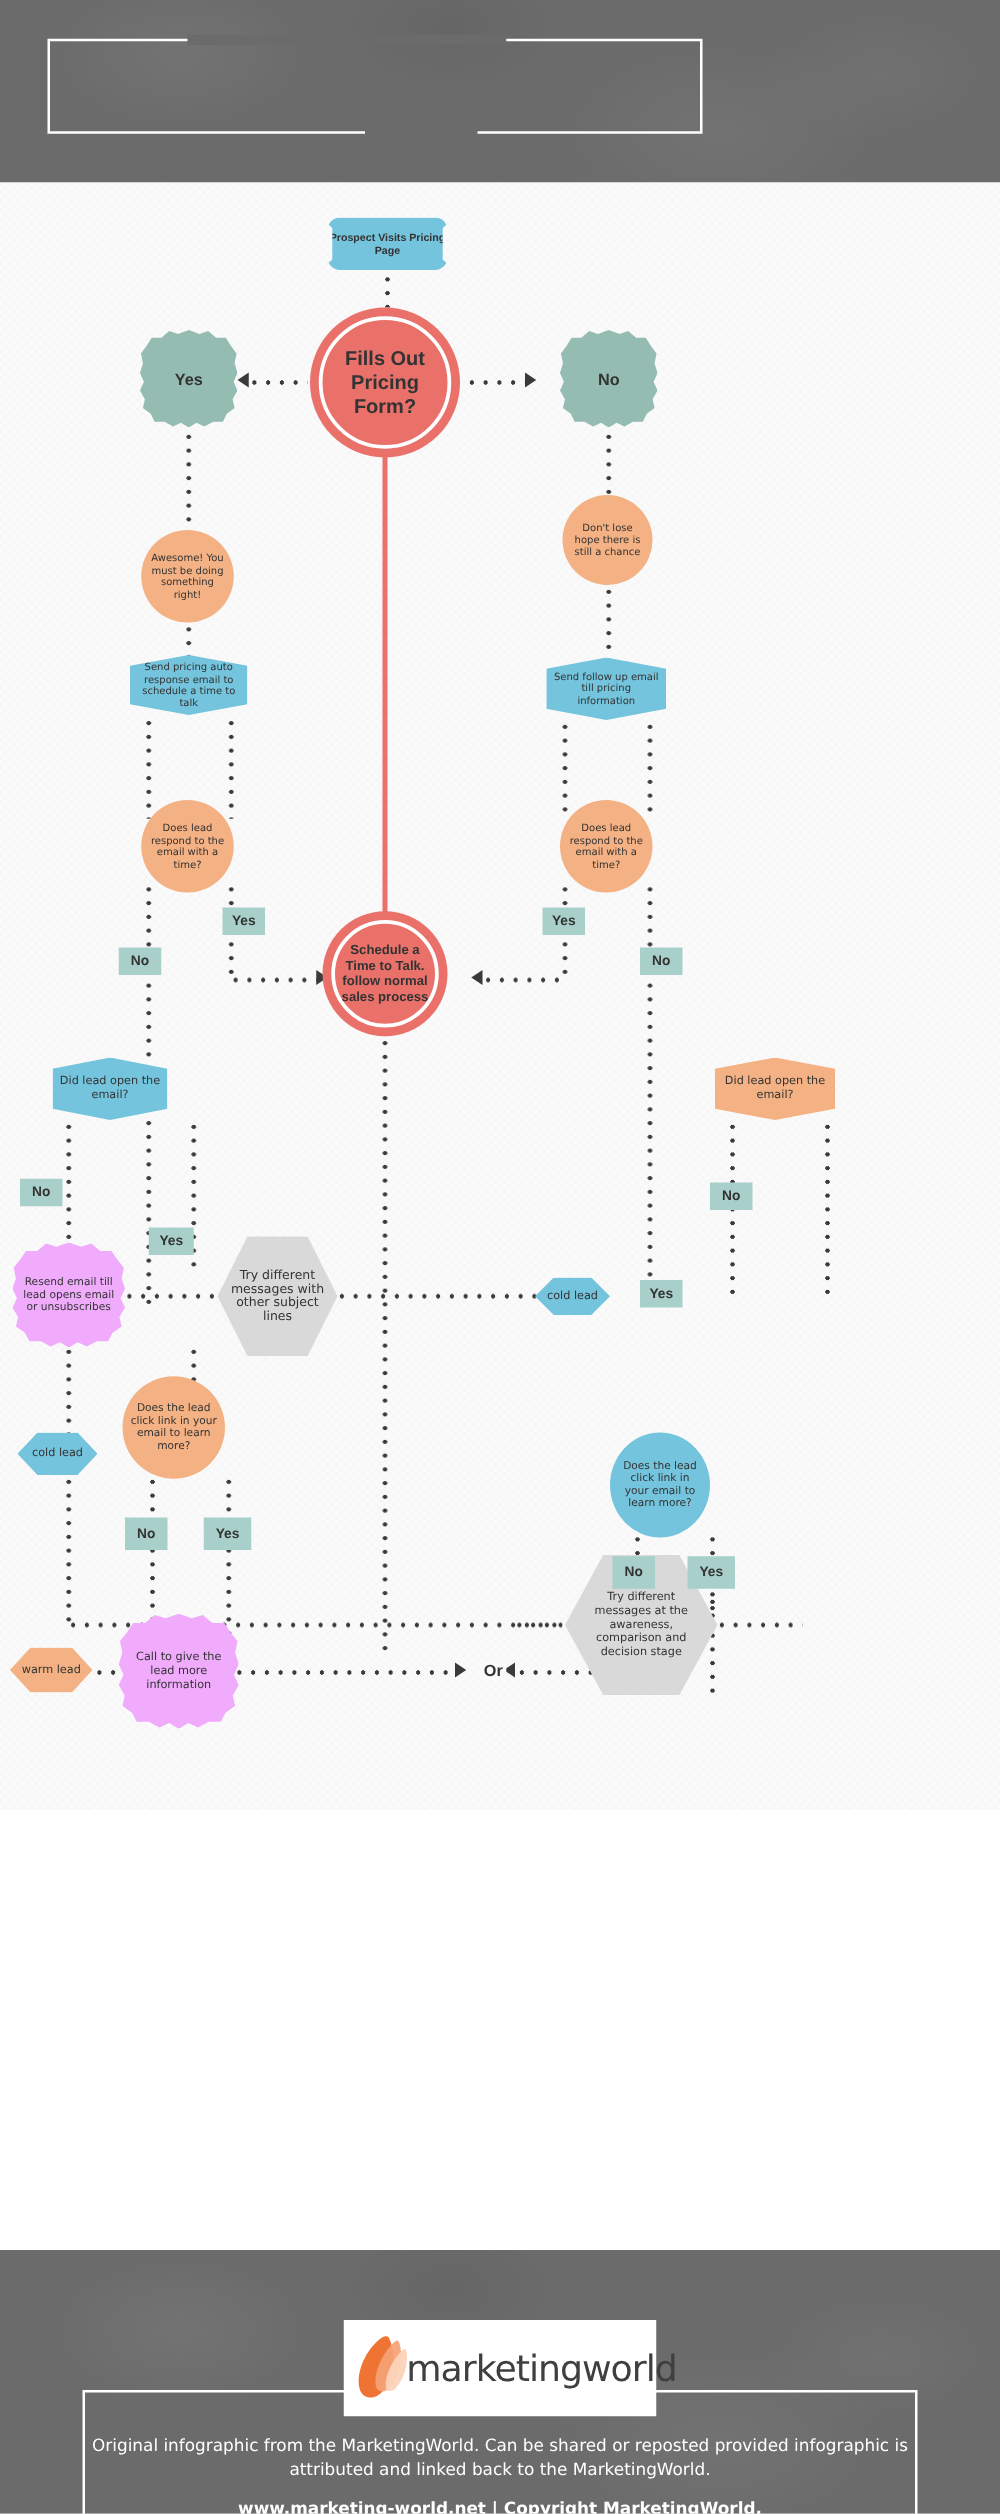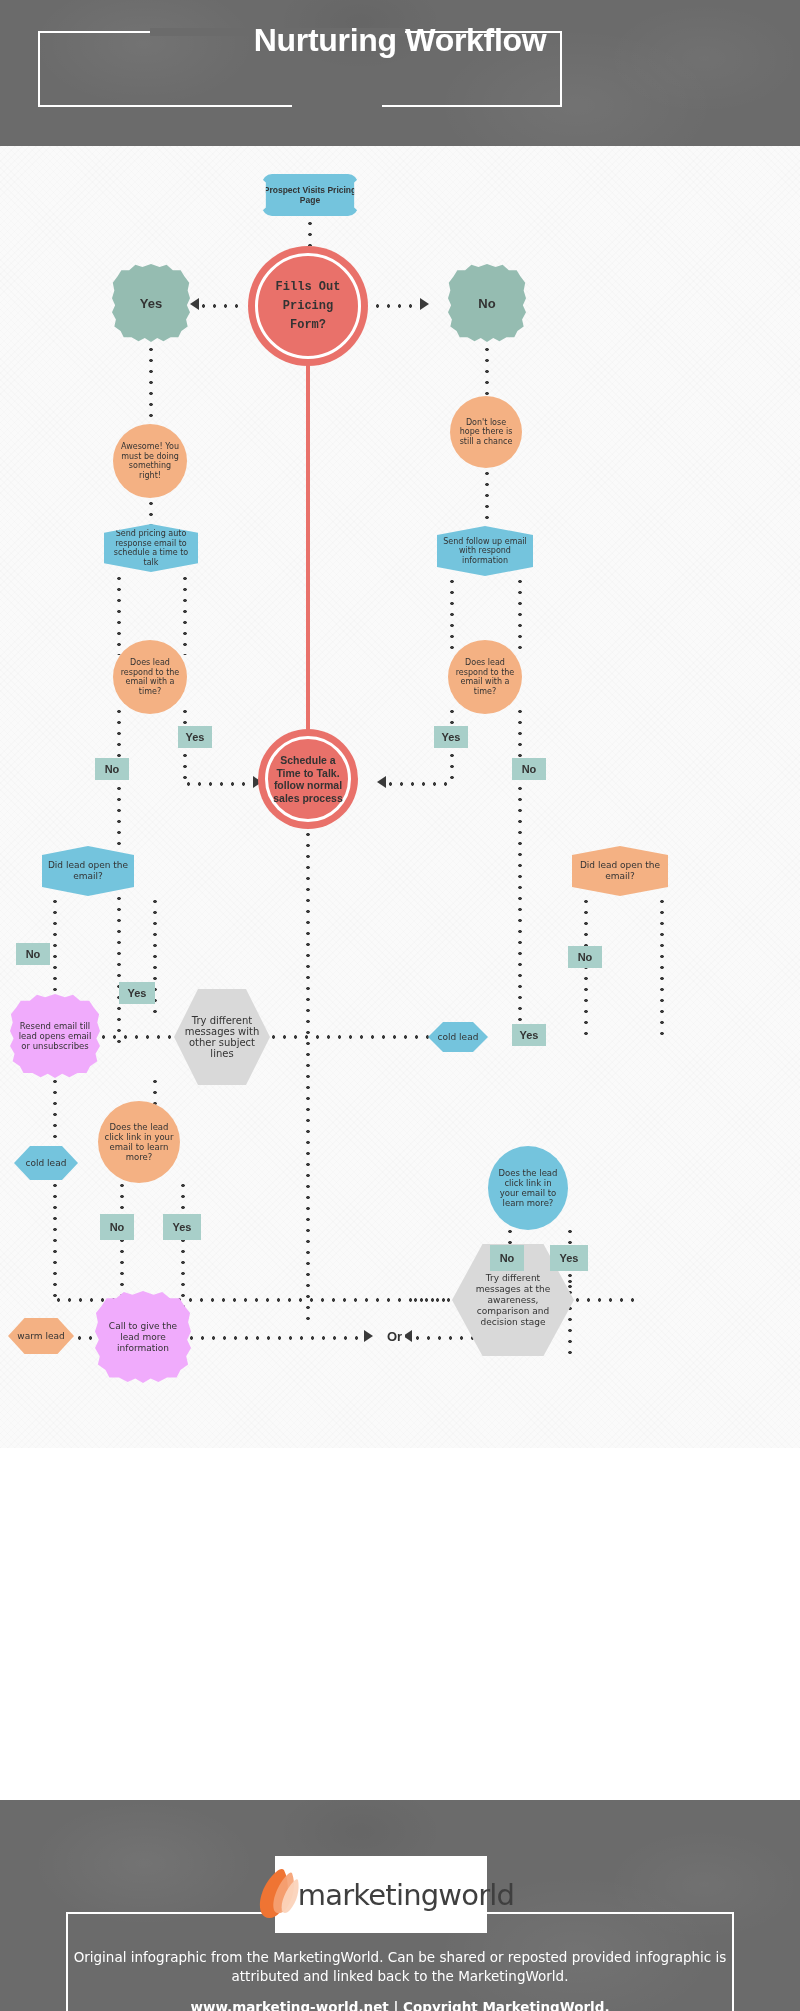--- a/index.html
+++ b/index.html
@@ -125,52 +125,51 @@
 
   .or-label{ position:absolute; z-index:6; font-weight:bold; color:#333; font-size:13px;
              font-family:"Liberation Sans", sans-serif; background:#fafafa; padding:0 3px;}
 
   
   .ftr-frame{
     position:absolute; left:66px; top:1912px; width:668px; height:176px;
     border:2px solid #ffffff; z-index:2;
   }
   #logo-box{
-    position:absolute; left:275px; top:1856px; width:212px; height:77px;
-    background:#ffffff; z-index:4; display:flex; align-items:center; justify-content:center;
+    position:absolute; left:275px; top:1856px; width:250px; height:77px;
+    background:#ffffff; z-index:4; display:flex; align-items:center; justify-content:space-between;
     padding-left:6px;
   }
   #logo-mark{ position:relative; width:48px; height:62px; flex:0 0 48px; }
   #logo-text{ font-family:"DejaVu Sans", sans-serif; font-size:29px; color:#3f3f3f;
               letter-spacing:-0.8px; margin-left:-4px; }
   .ftr-text{ position:absolute; left:70px; width:660px; text-align:center; z-index:5;
              color:#ffffff; font-family:"DejaVu Sans", sans-serif; }
   #footer-desc{ top:1948px; font-size:13.5px; line-height:19px; font-weight:500;}
   #footer-url{ top:1999px; font-size:13.5px; font-weight:bold; }
 </style>
 </head>
 <body>
 
 <div id="header-band" class="band"></div>
 <div class="hdr-frame"></div>
 <div class="hdr-gap-top"></div>
 <div class="hdr-gap-bot"></div>
 <div id="header-title">
-  <div>Nurturing Workflow</div>
 </div>
 
 <div id="canvas">
 
   <div class="node notch-box c-blue t-bold" style="left:262px; top:28px; width:96px; height:42px; font-size:8.5px; line-height:10px;">
     <span>Prospect Visits Pricing Page</span>
   </div>
 
   <div class="dotv" style="left:308px; top:72px; height:28px;"></div>
 
-  <div class="ring t-bold" style="left:248px; top:100px; width:120px; height:120px; font-size:12px; line-height:19px;font-family:Liberation Mono, monospace;">
+  <div class="ring t-bold" style="left:248px; top:100px; width:120px; height:120px; font-size:16px; line-height:19px;">
     <span>Fills Out Pricing Form?</span>
   </div>
 
   <div class="doth" style="left:198px; top:158px; width:48px;"></div>
   <div class="arrow-l" style="left:190px; top:152px;"></div>
 
   <div class="doth" style="left:372px; top:158px; width:48px;"></div>
   <div class="arrow-r" style="left:420px; top:152px;"></div>
 
   <div class="node burst c-teal t-bold" style="left:112px; top:118px; width:78px; height:78px; font-size:13px;">
@@ -208,21 +207,21 @@
   <div class="node c-tealbox t-bold" style="left:95px; top:612px; width:34px; height:22px; font-size:11px;">
     <span>No</span>
   </div>
 
   <div class="dotv" style="left:485px; top:198px; height:56px;"></div>
   <div class="node circle c-orange t-light" style="left:450px; top:250px; width:72px; height:72px; font-size:8px; line-height:9.5px; padding:0 6px;">
     <span>Don't lose hope there is still a chance</span>
   </div>
   <div class="dotv" style="left:485px; top:322px; height:60px;"></div>
   <div class="node hex-v c-blue t-light" style="left:437px; top:380px; width:96px; height:50px; font-size:8px; line-height:9.5px; padding:0 6px;">
-    <span>Send follow up email with respond information</span>
+    <span>Send follow up email till pricing information</span>
   </div>
 
   <div class="dotv" style="left:450px; top:430px; height:78px;"></div>
   <div class="dotv" style="left:518px; top:430px; height:78px;"></div>
 
   <div class="node circle c-orange t-light" style="left:448px; top:494px; width:74px; height:74px; font-size:8px; line-height:9.5px; padding:0 6px;">
     <span>Does lead respond to the email with a time?</span>
   </div>
 
   <div class="dotv" style="left:450px; top:560px; height:78px;"></div>

